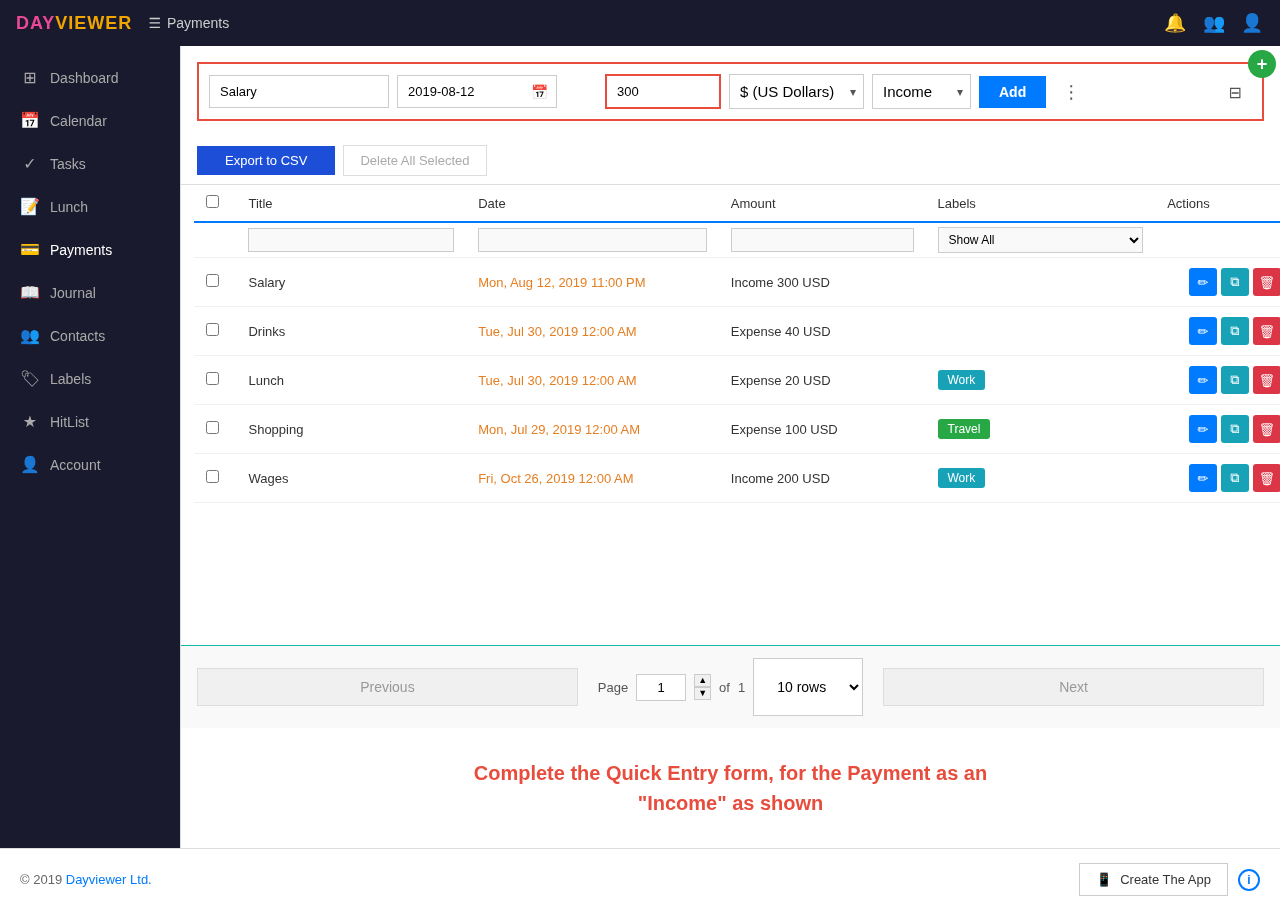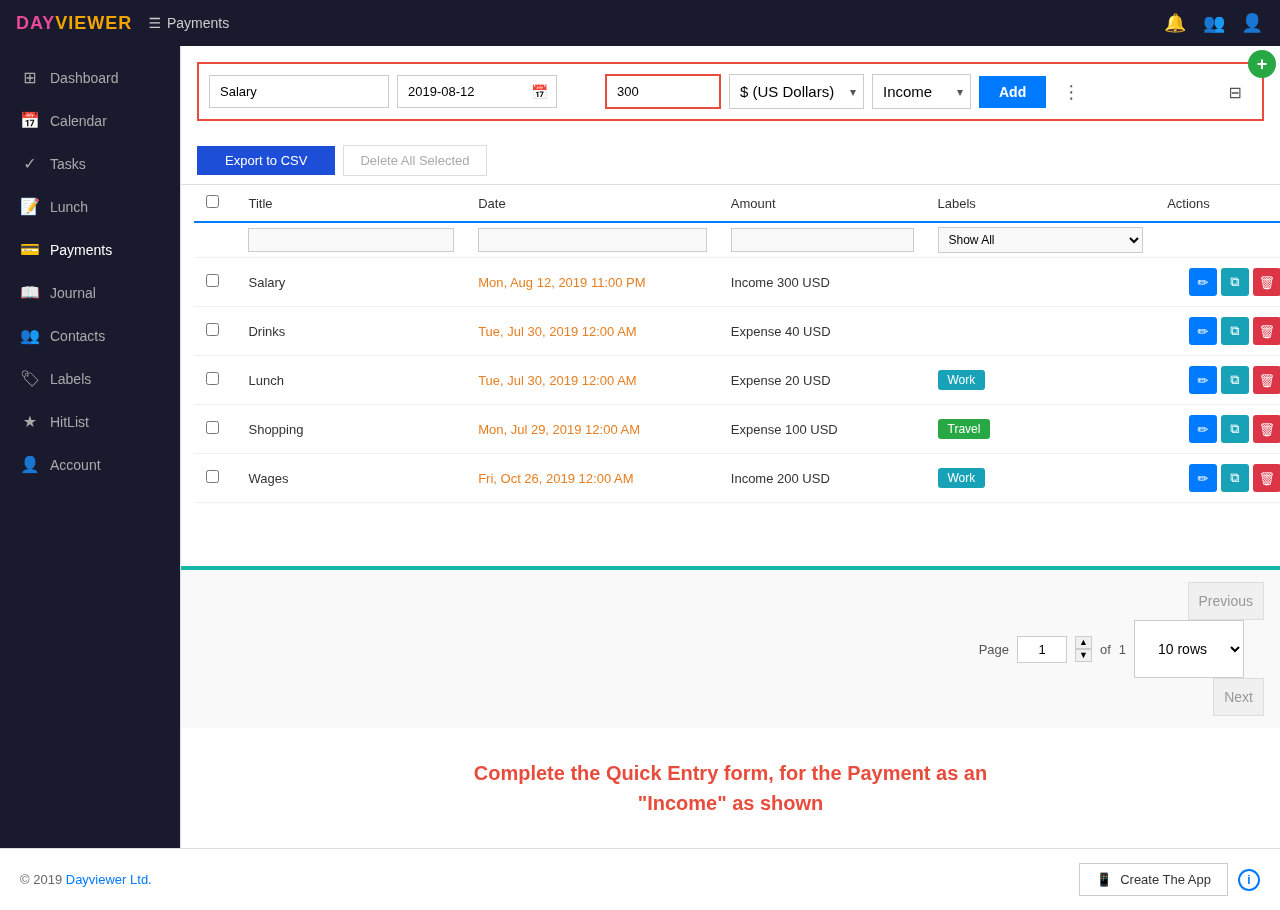--- a/index.html
+++ b/index.html
@@ -230,27 +230,26 @@
       font-size: 13px;
       color: #fff;
     }
     .edit-btn { background: #007bff; }
     .copy-btn { background: #17a2b8; }
     .delete-btn { background: #dc3545; }
 
     
     .pagination {
       display: flex;
-      align-items: flex-end;
+      align-items: center;
       padding: 12px 16px;
-      border-top: 4px solid #14b8a6;
+      border-top: 1px solid #14b8a6;
       background: #f9f9f9;
       gap: 0;
       margin-top: auto;
-      flex-direction: column;
     }
     .prev-btn, .next-btn {
       flex: 1;
       padding: 10px;
       background: #f0f0f0;
       border: 1px solid #ddd;
       color: #999;
       cursor: pointer;
       font-size: 14px;
       text-align: center;

